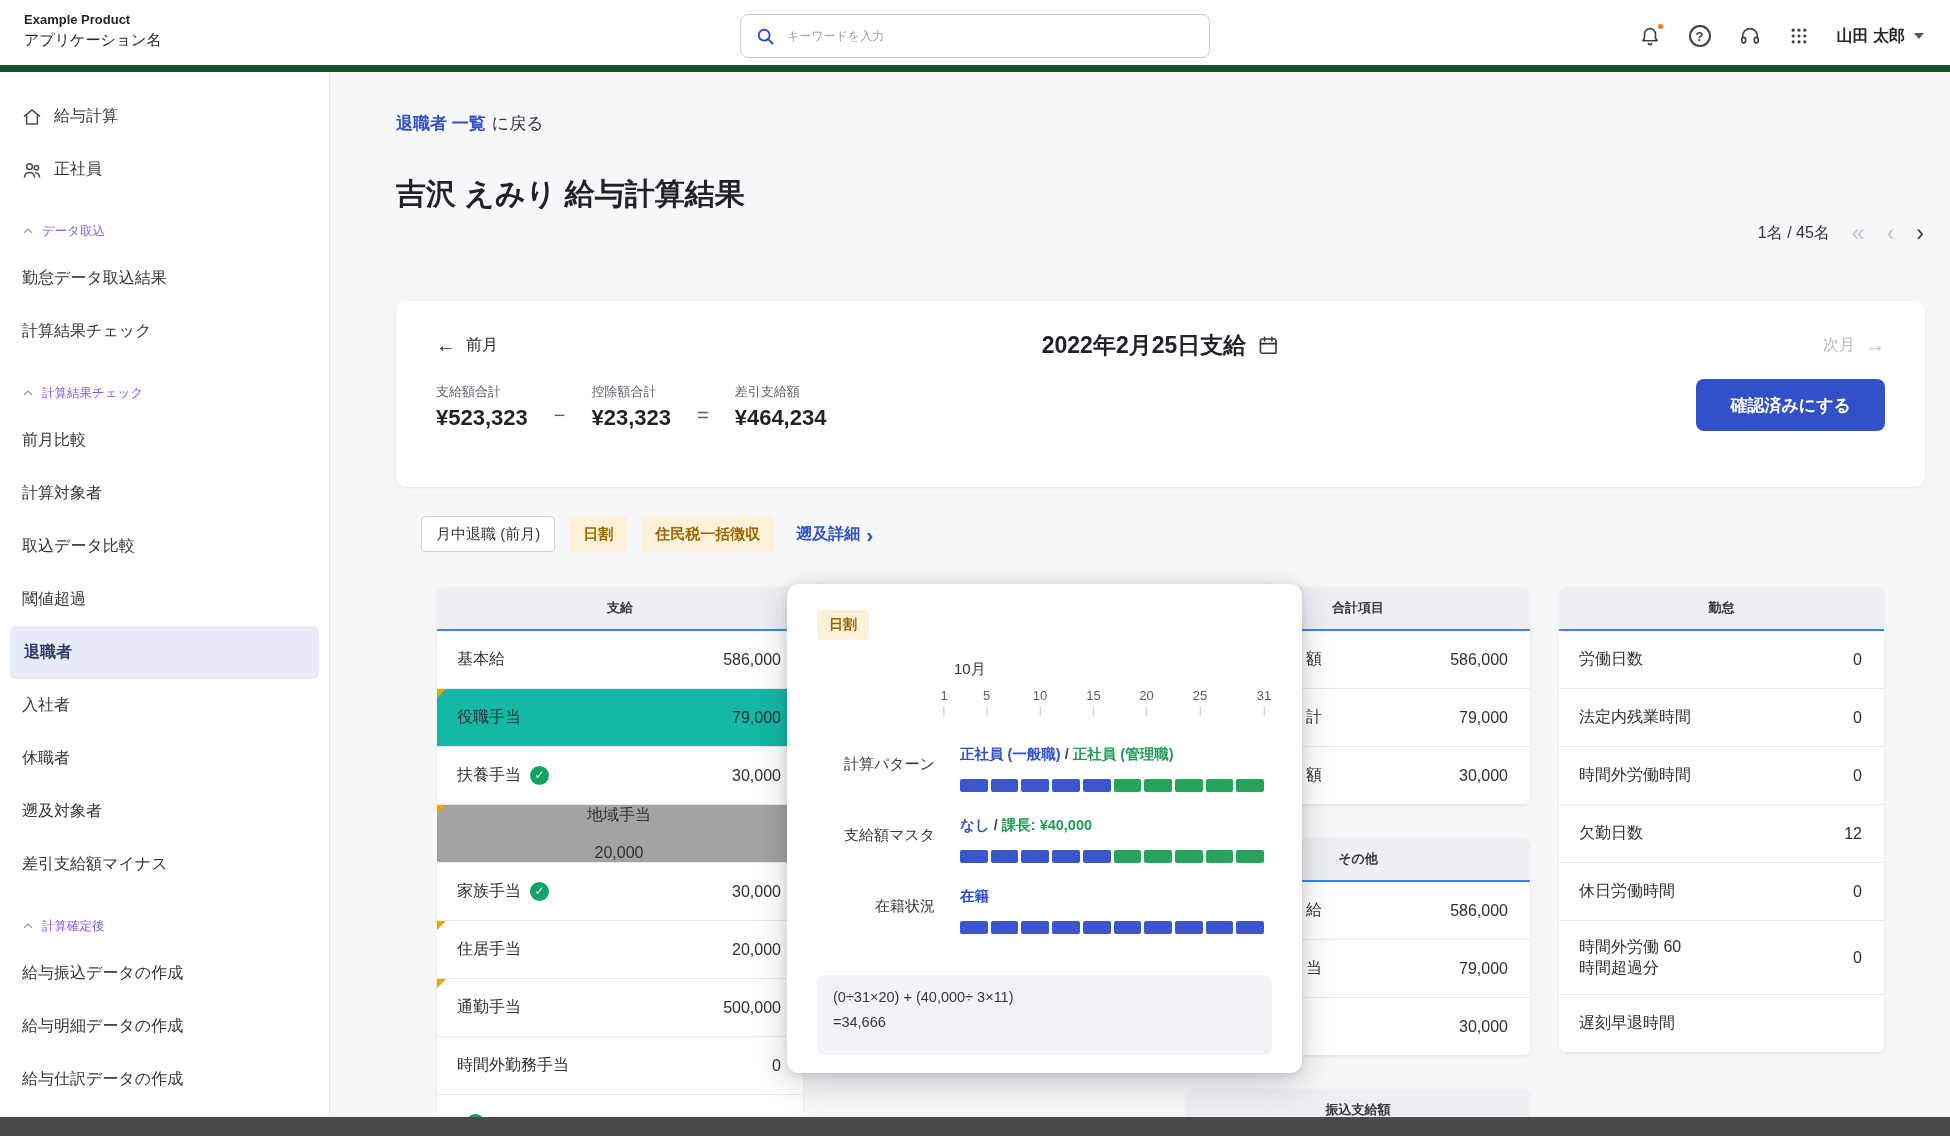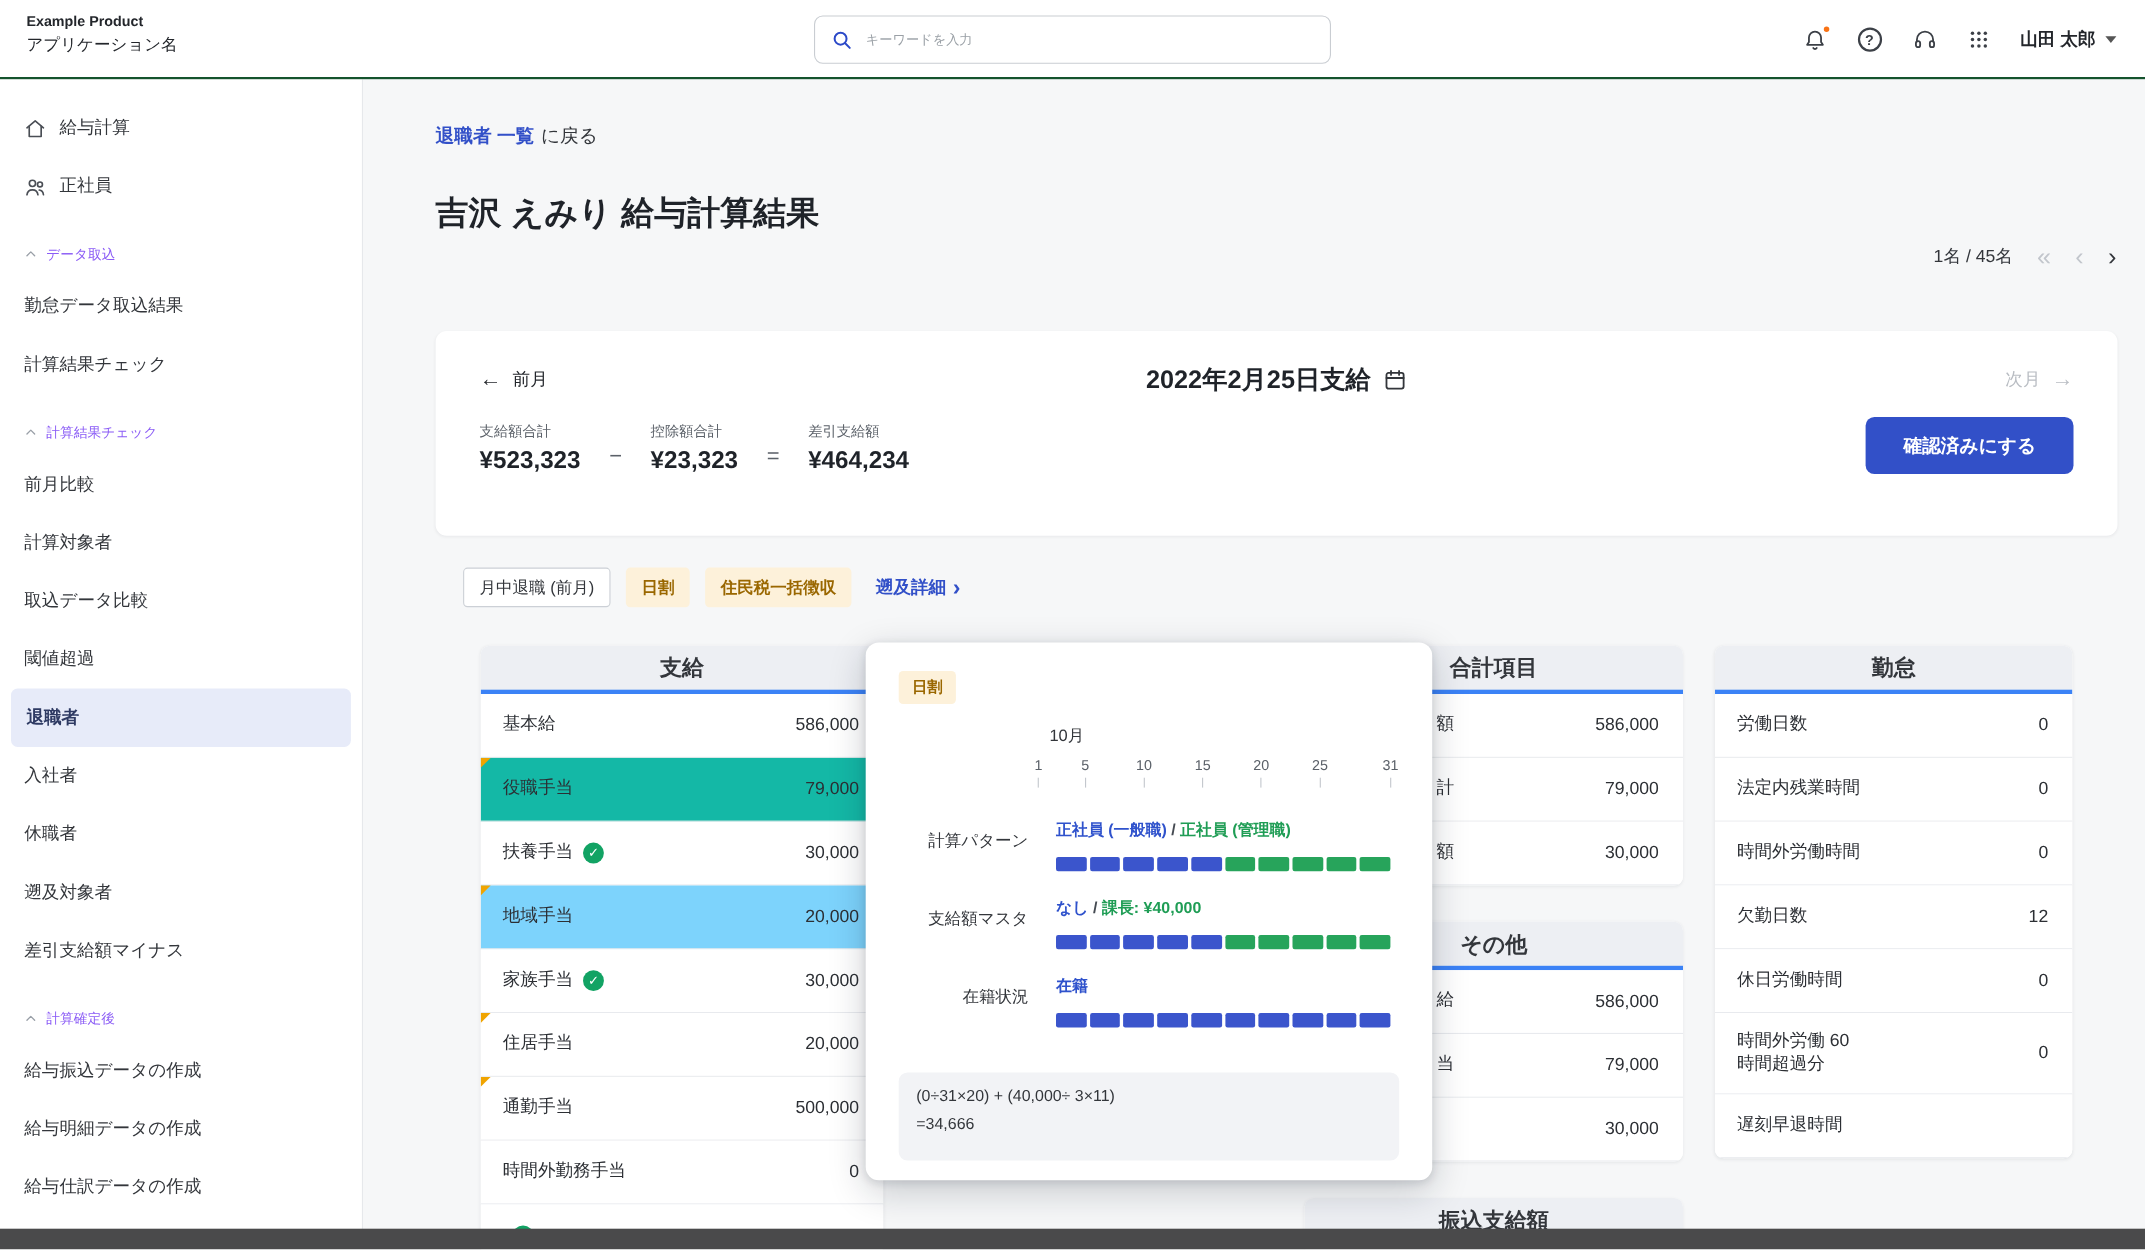--- a/index.html
+++ b/index.html
@@ -5,21 +5,21 @@
   * { box-sizing: border-box; }
   body { margin: 0; background: #ddd; }
   #app {
     position: relative; width: 1950px; height: 1136px; overflow: hidden;
     background: #f6f7f8; color: #33363b;
     font-family: "Liberation Sans", "DejaVu Sans", sans-serif;
   }
 
   
   .topbar { position: absolute; top: 0; left: 0; width: 100%; height: 72px;
-    background: #fff; border-bottom: 2px solid #14532d; z-index: 20; }
+    background: #fff; border-bottom: 7px solid #14532d; z-index: 20; }
   .brand { position: absolute; left: 24px; top: 12px; }
   .brand-top { font-size: 13px; font-weight: bold; color: #23262b; }
   .brand-bottom { font-size: 15px; color: #23262b; margin-top: 4px; }
   .search { position: absolute; left: 50%; transform: translateX(-50%); top: 14px;
     width: 470px; height: 44px; border: 1px solid #c9cdd2; border-radius: 8px;
     background: #fff; display: flex; align-items: center; gap: 10px; padding: 0 14px; }
   .search input { border: none; outline: none; flex: 1; font-size: 12px; color: #333; font-family: inherit; background: transparent; }
   .search input::placeholder { color: #9aa0a6; }
   .top-actions { position: absolute; right: 26px; top: 0; height: 72px; display: flex; align-items: center; gap: 28px; }
   .icon-btn { position: relative; display: inline-flex; align-items: center; cursor: pointer; }
@@ -74,28 +74,28 @@
   .tag { height: 36px; display: inline-flex; align-items: center; padding: 0 14px; border-radius: 4px; font-size: 15px; white-space: nowrap; }
   .tag-gray { background: #fff; border: 1px solid #ccd0d6; color: #33363b; }
   .tag-orange { background: #fdf1da; color: #9a6700; font-weight: 600; }
   .detail-link { display: flex; align-items: center; gap: 6px; color: #3250c8; font-size: 16px; font-weight: bold; cursor: pointer; margin-left: 8px; }
   .detail-link .chev { font-size: 21px; line-height: 1; }
 
   
   .tbl { position: absolute; background: #fff; border-radius: 8px;
     box-shadow: 0 1px 3px rgba(16,24,40,.07); overflow: hidden; }
   .tbl-head { height: 44px; background: #edeff3; display: flex; align-items: center; justify-content: center;
-    font-size: 20px; font-weight: bold; color: #33363b; border-bottom: 4px solid #3b82f6; white-space: nowrap; }
+    font-size: 13px; font-weight: bold; color: #33363b; border-bottom: 2px solid #3b82f6; white-space: nowrap; }
   .trow { height: 58px; display: flex; align-items: center; justify-content: space-between;
     padding: 0 22px 0 20px; border-bottom: 1px solid #e8eaee; font-size: 16px;
     position: relative; background: #fff; cursor: pointer; }
   .trow .lab { display: flex; align-items: center; gap: 9px; color: #2c2f34; white-space: pre-line; line-height: 1.3; }
   .trow .val { color: #2c2f34; }
   .trow.hl-blue { background: #14b8a6; }
-  .trow.hl-pink { background: #7dd3fc; }
+  .trow.hl-pink { background: #a3a3a3; flex-direction: column; }
   .trow.corner::before { content: ""; position: absolute; top: 0; left: 0;
     border-top: 9px solid #f0a400; border-right: 9px solid transparent; }
   .check { width: 19px; height: 19px; min-width: 19px; border-radius: 50%; background: #12a364; color: #fff;
     font-size: 12px; display: inline-flex; align-items: center; justify-content: center; font-weight: bold; }
   #payment-table { left: 107px; top: 515px; width: 366px; height: 566px; }
   #total-table   { left: 856px; top: 515px; width: 344px; }
   #other-table   { left: 856px; top: 766px; width: 344px; }
   #transfer-table{ left: 856px; top: 1017px; width: 344px; height: 64px; }
   #attendance-table { left: 1229px; top: 515px; width: 325px; }
   .mini .trow { padding-left: 120px; }

